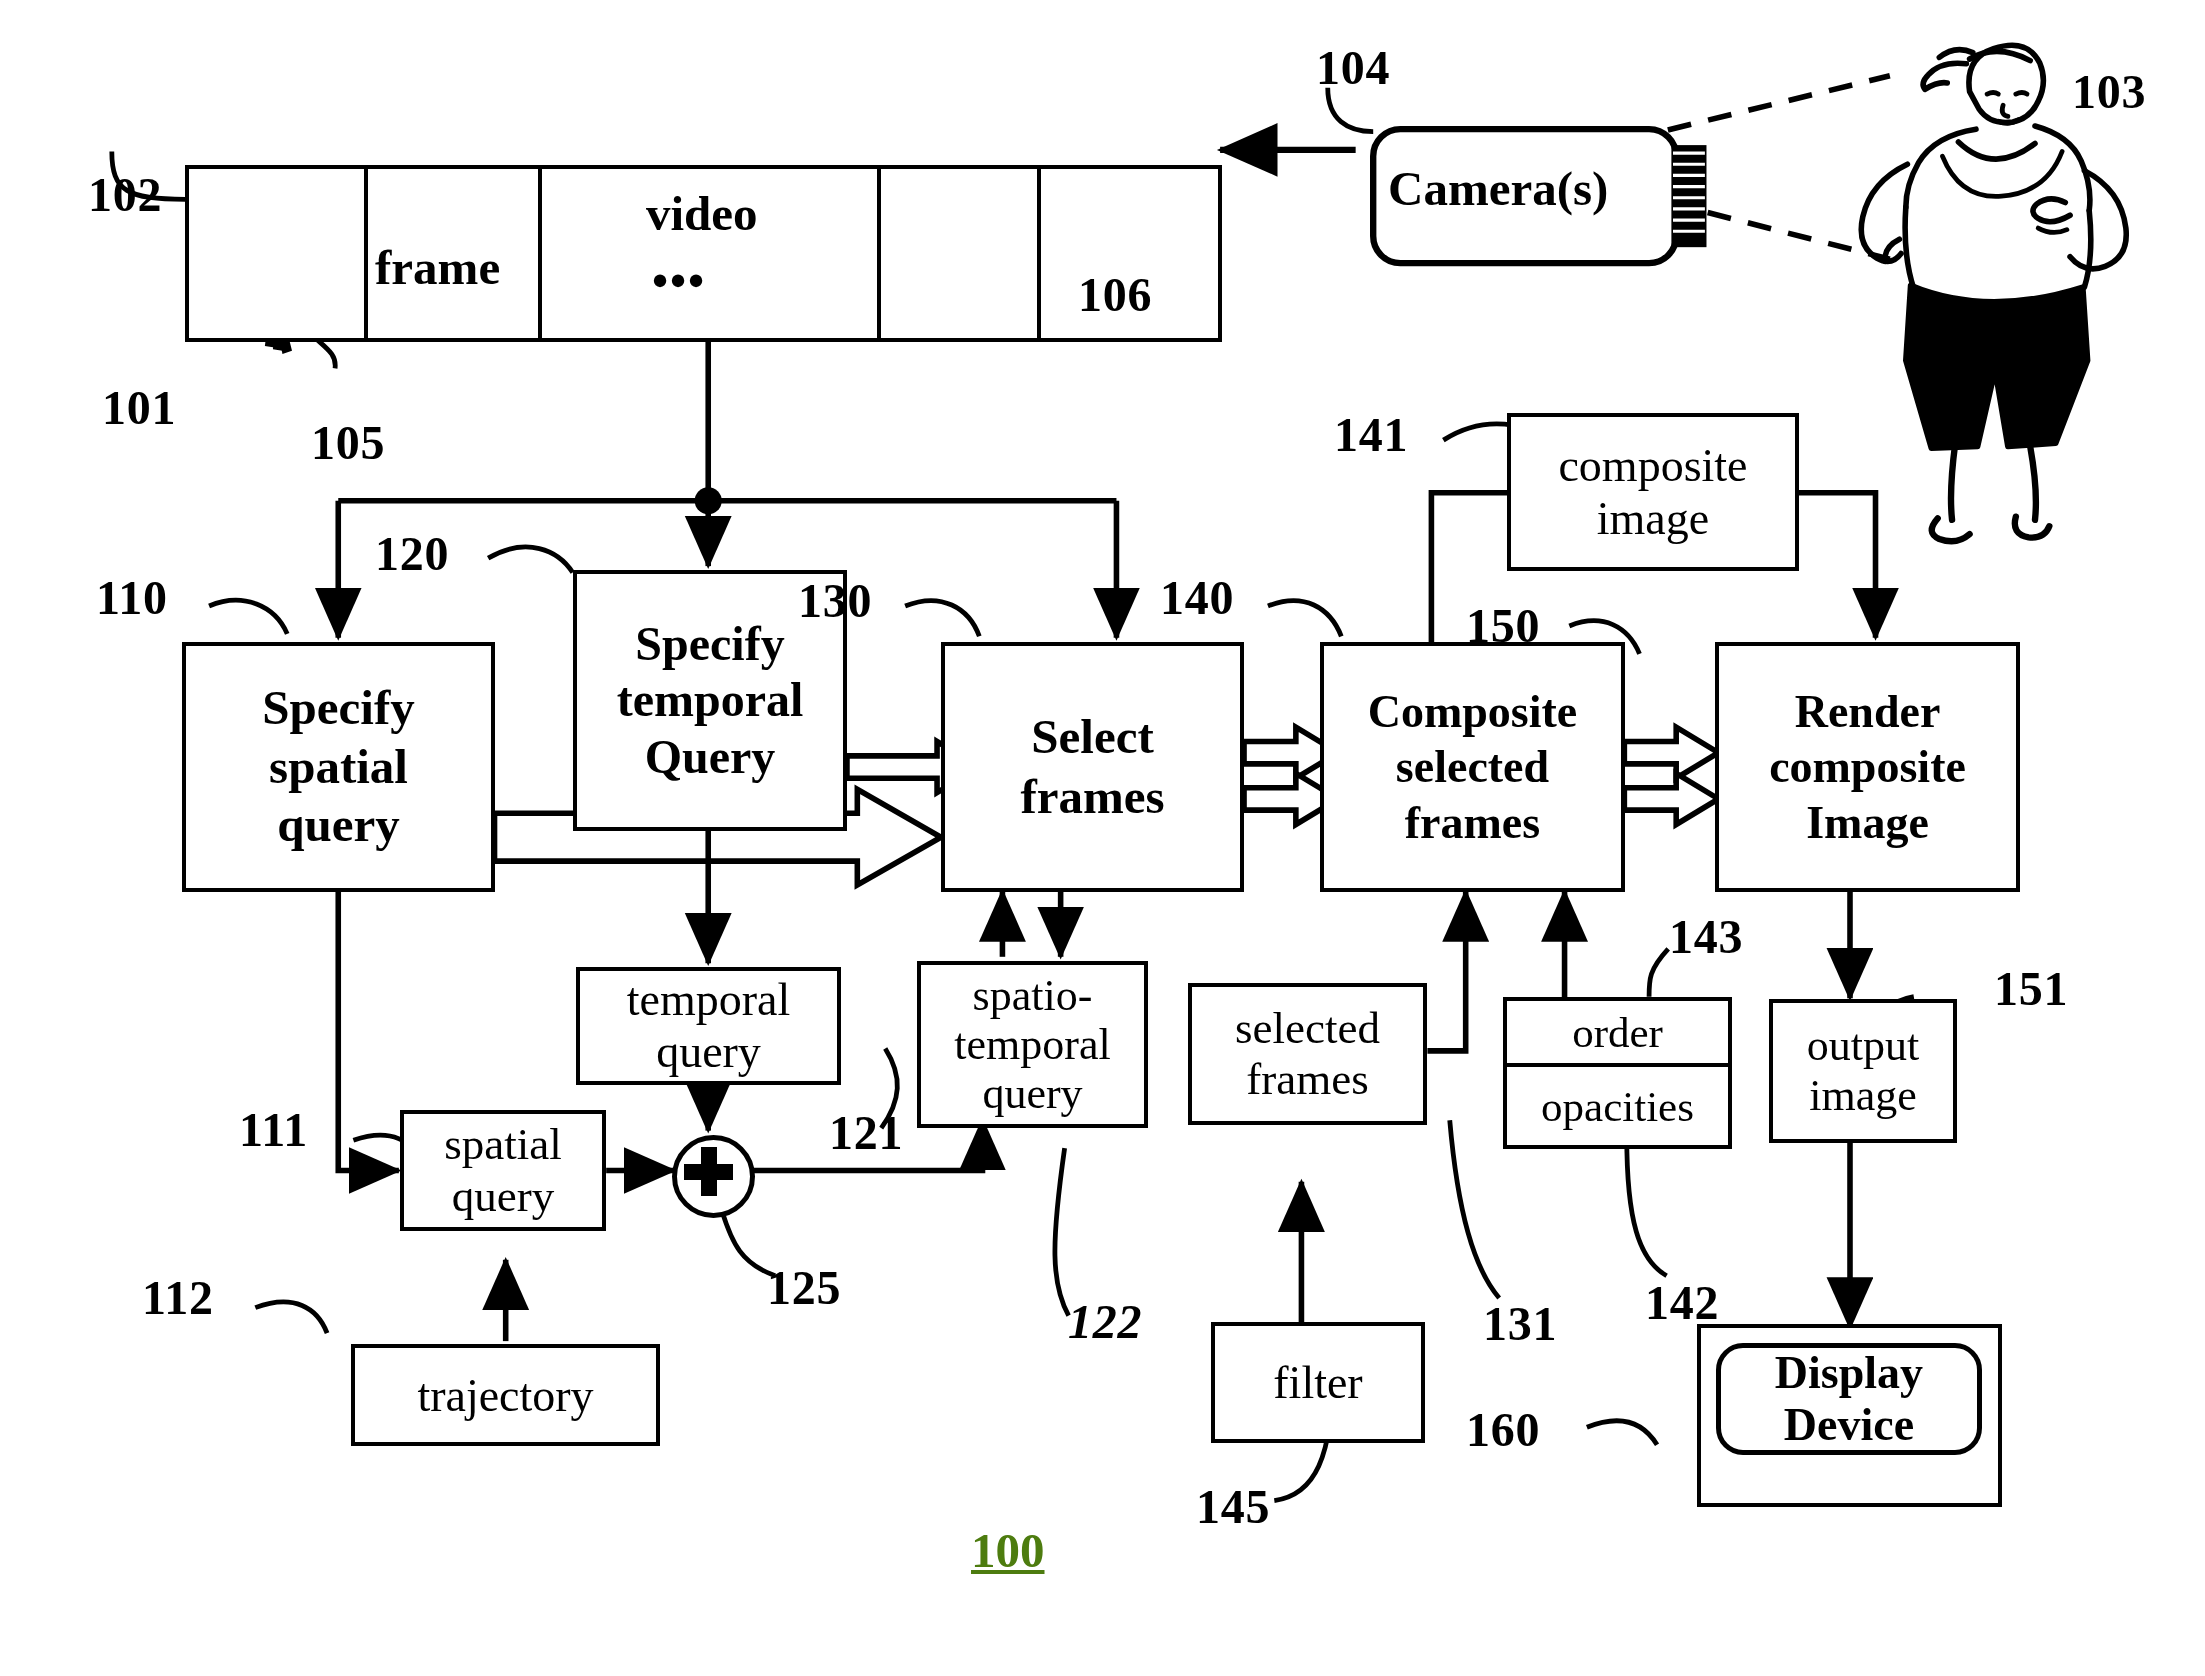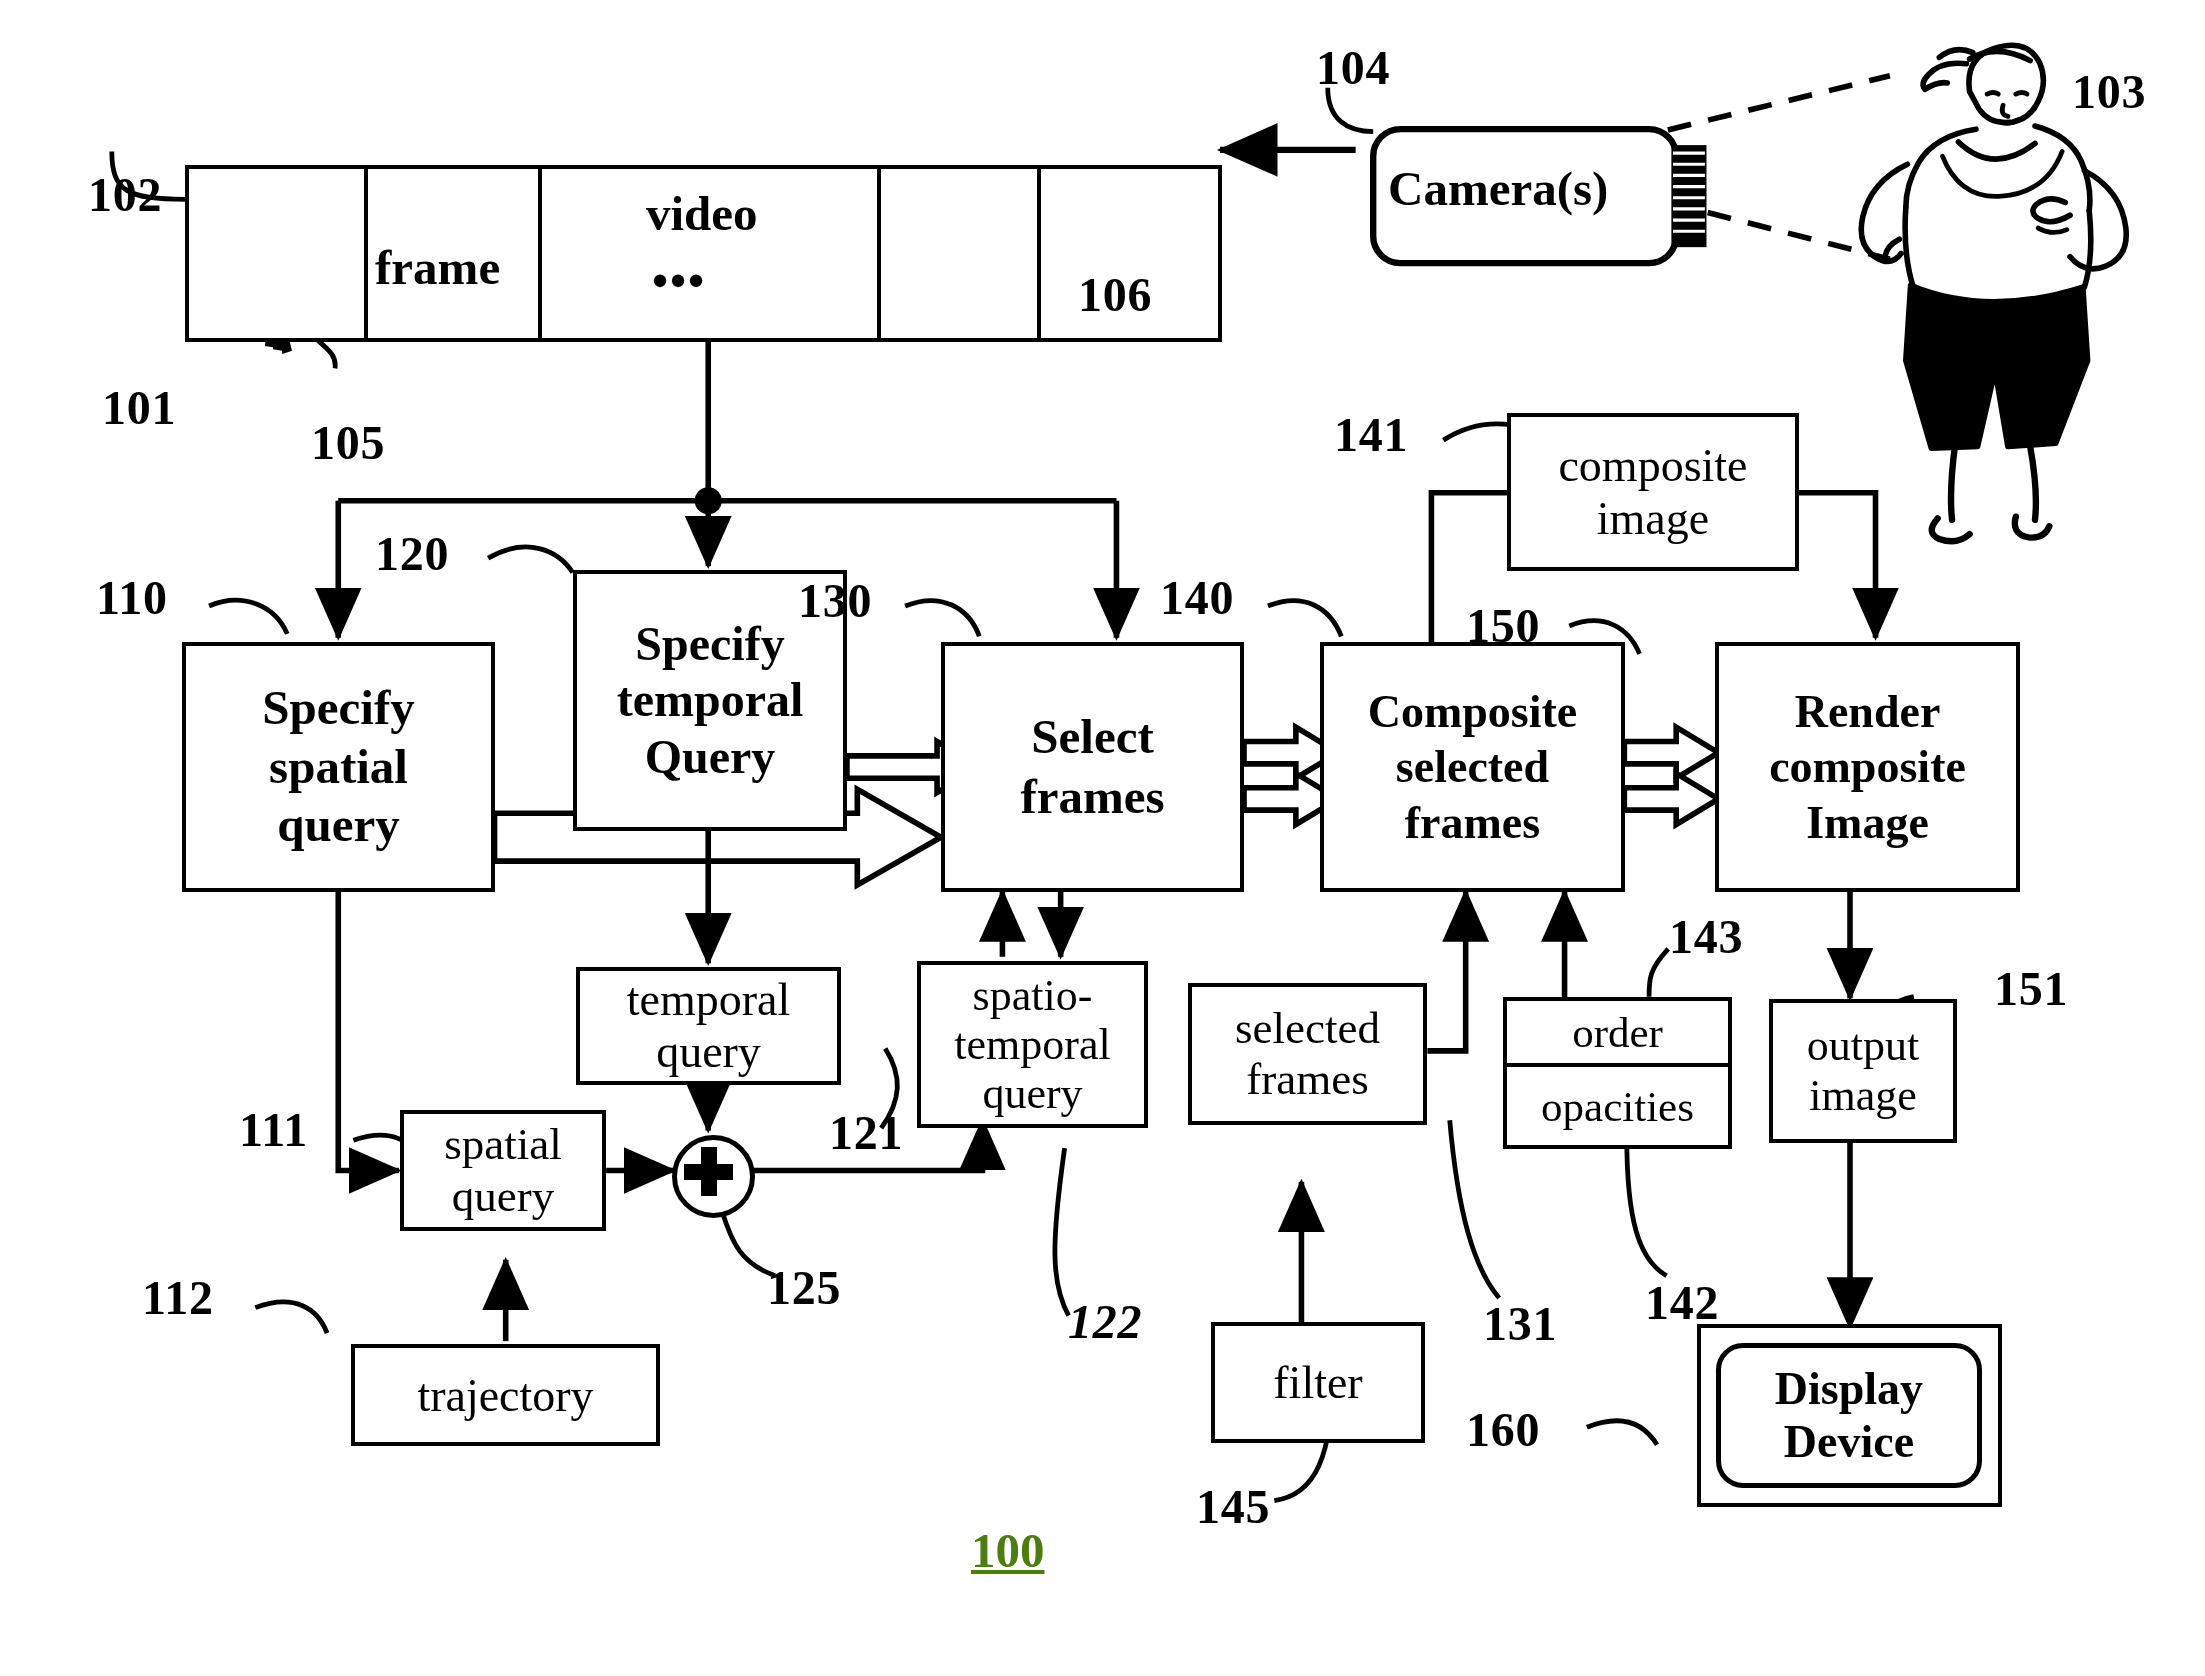--- a/index.html
+++ b/index.html
@@ -317,21 +317,21 @@
   </div>
 
   <div class="box" style="left:1769px;top:999px;width:188px;height:144px;font-size:44px;line-height:1.14;">
     <div>
       <div>output</div>
       <div>image</div>
     </div>
   </div>
 
   <div class="box" style="left:1697px;top:1324px;width:305px;height:183px;"></div>
-  <div class="box bold rounded" style="left:1716px;top:1343px;width:266px;height:145px;font-size:46px;line-height:1.14;border-width:5.6px;">
+  <div class="box bold rounded" style="left:1716px;top:1343px;width:266px;height:112px;font-size:46px;line-height:1.14;border-width:5.6px;">
     <div>
       <div>Display</div>
       <div>Device</div>
     </div>
   </div>
 
   <div style="position:absolute;left:672px;top:1135px;width:73px;height:73px;border:5.6px solid #000;border-radius:50%;background:#fff;"></div>
   <div style="position:absolute;left:684px;top:1164px;width:49px;height:16px;background:#000;"></div>
   <div style="position:absolute;left:701px;top:1147px;width:16px;height:49px;background:#000;"></div>
 

